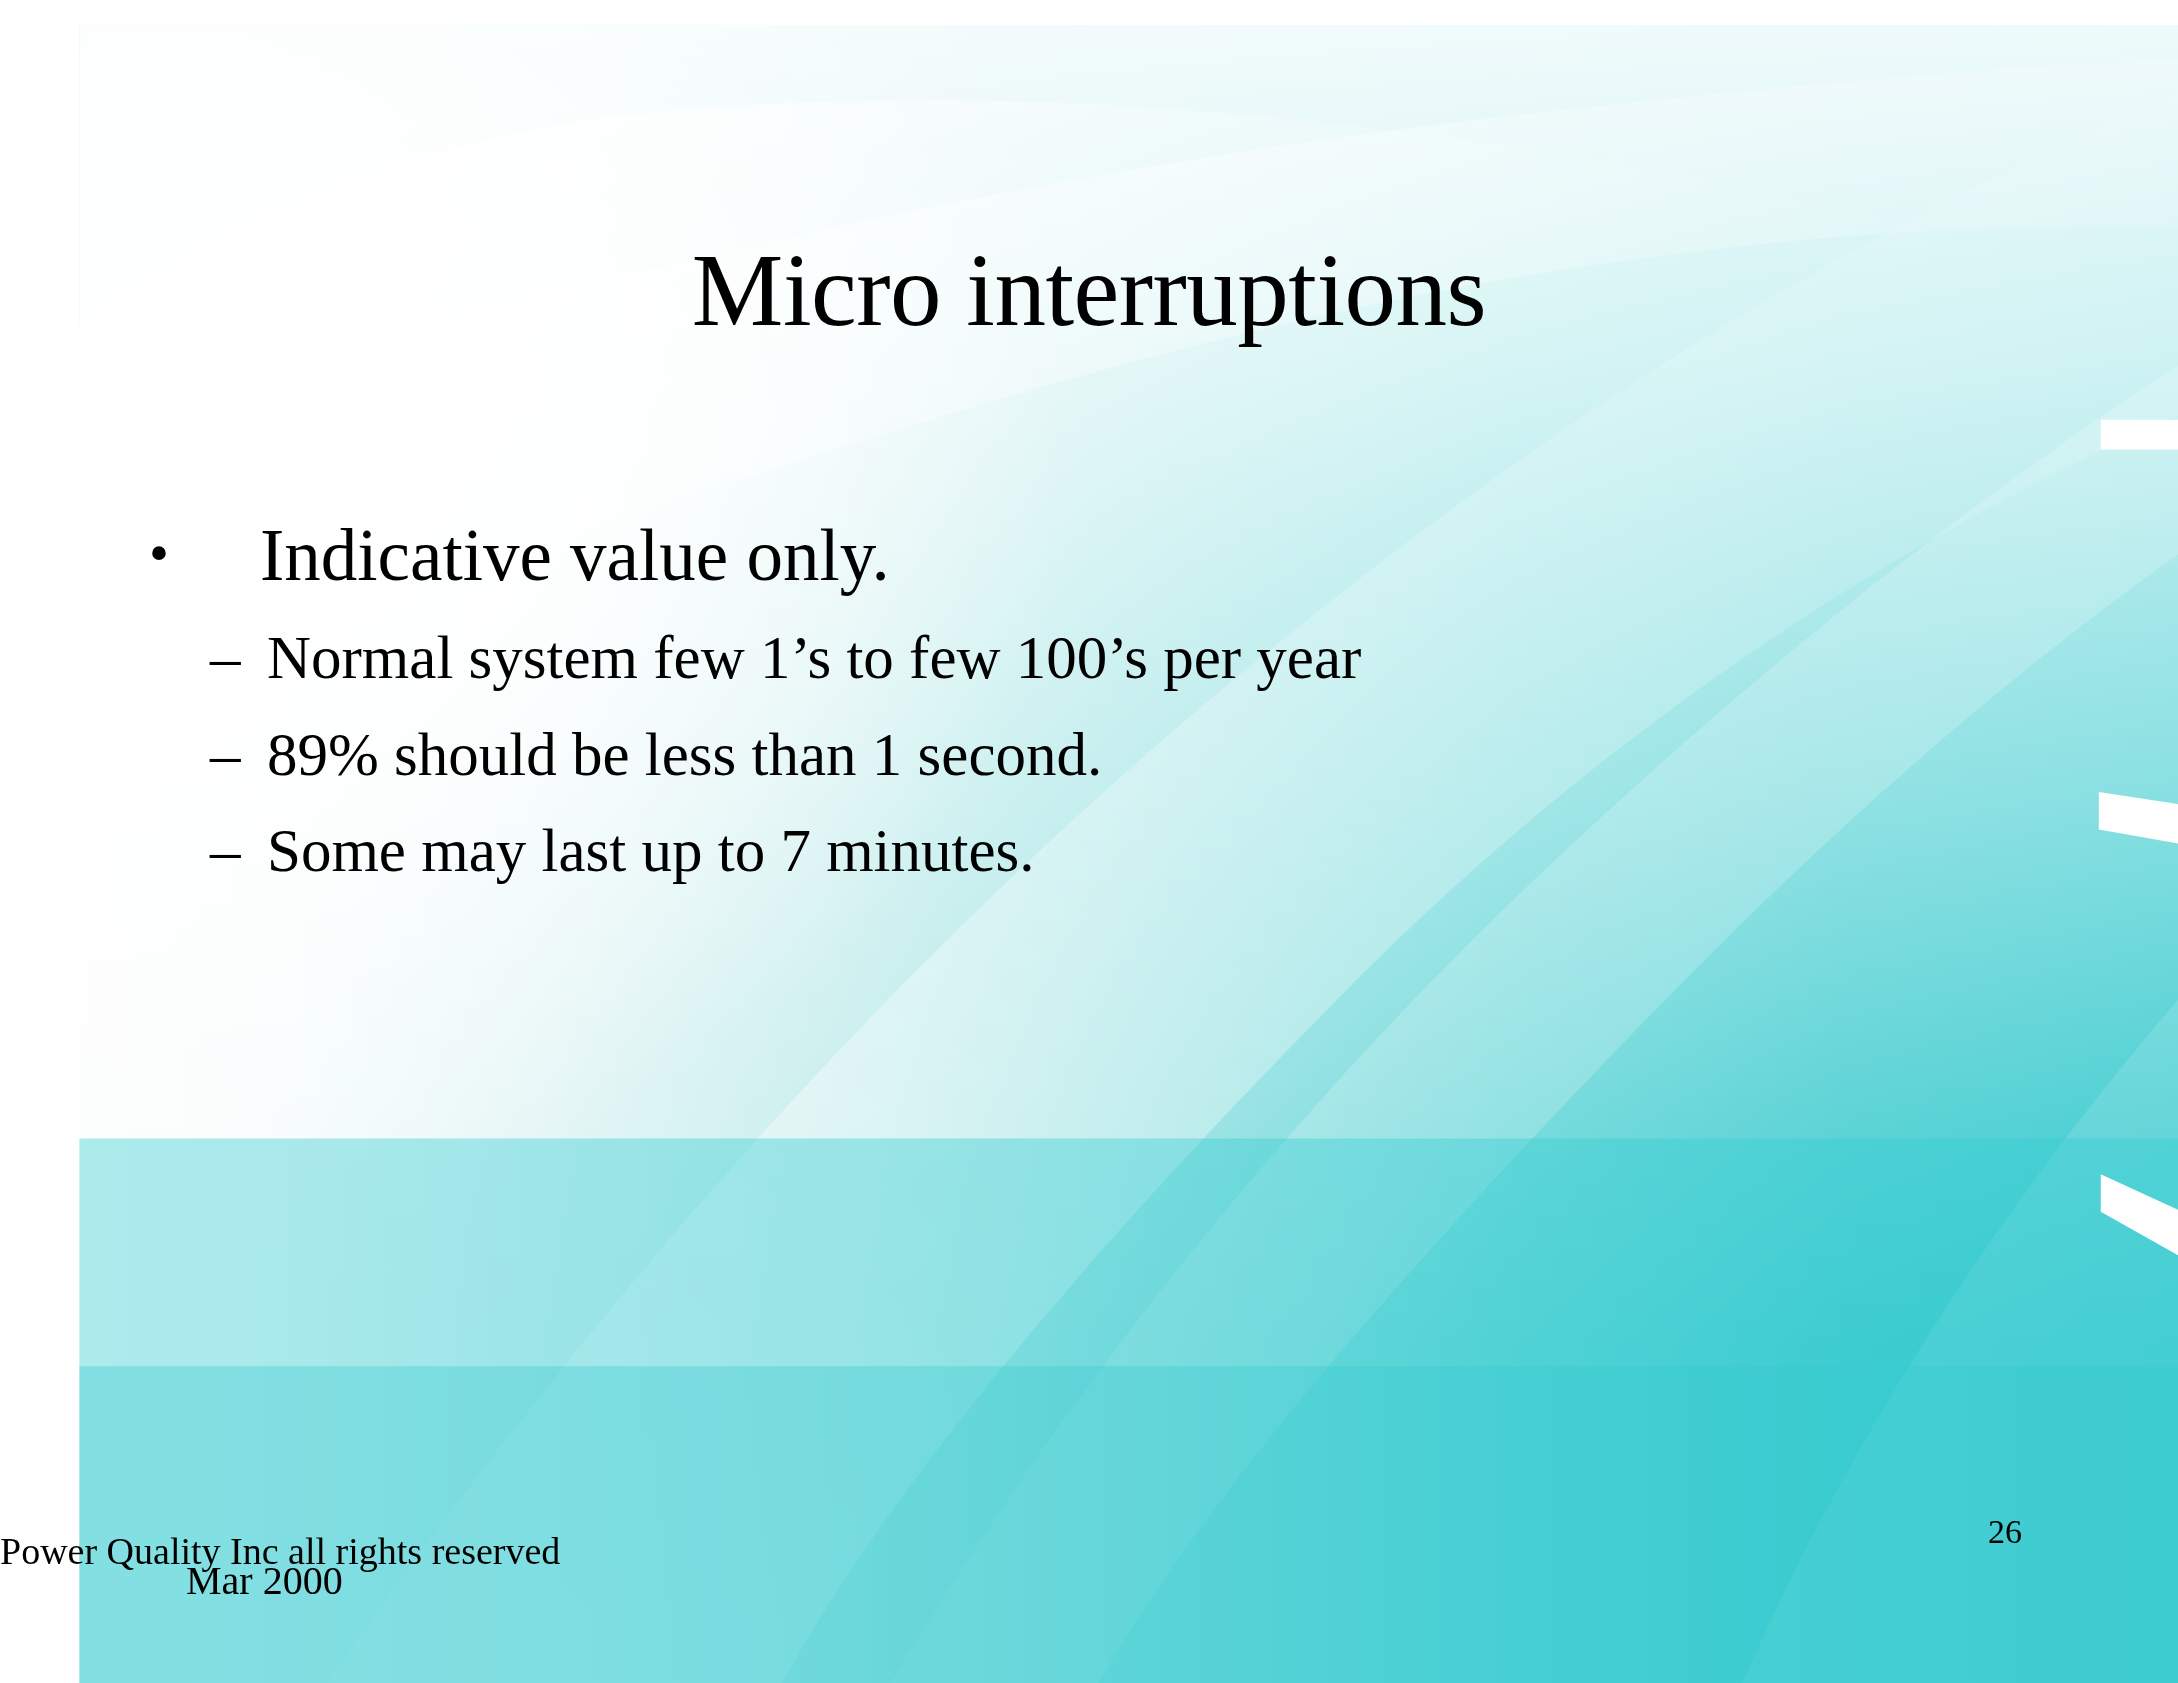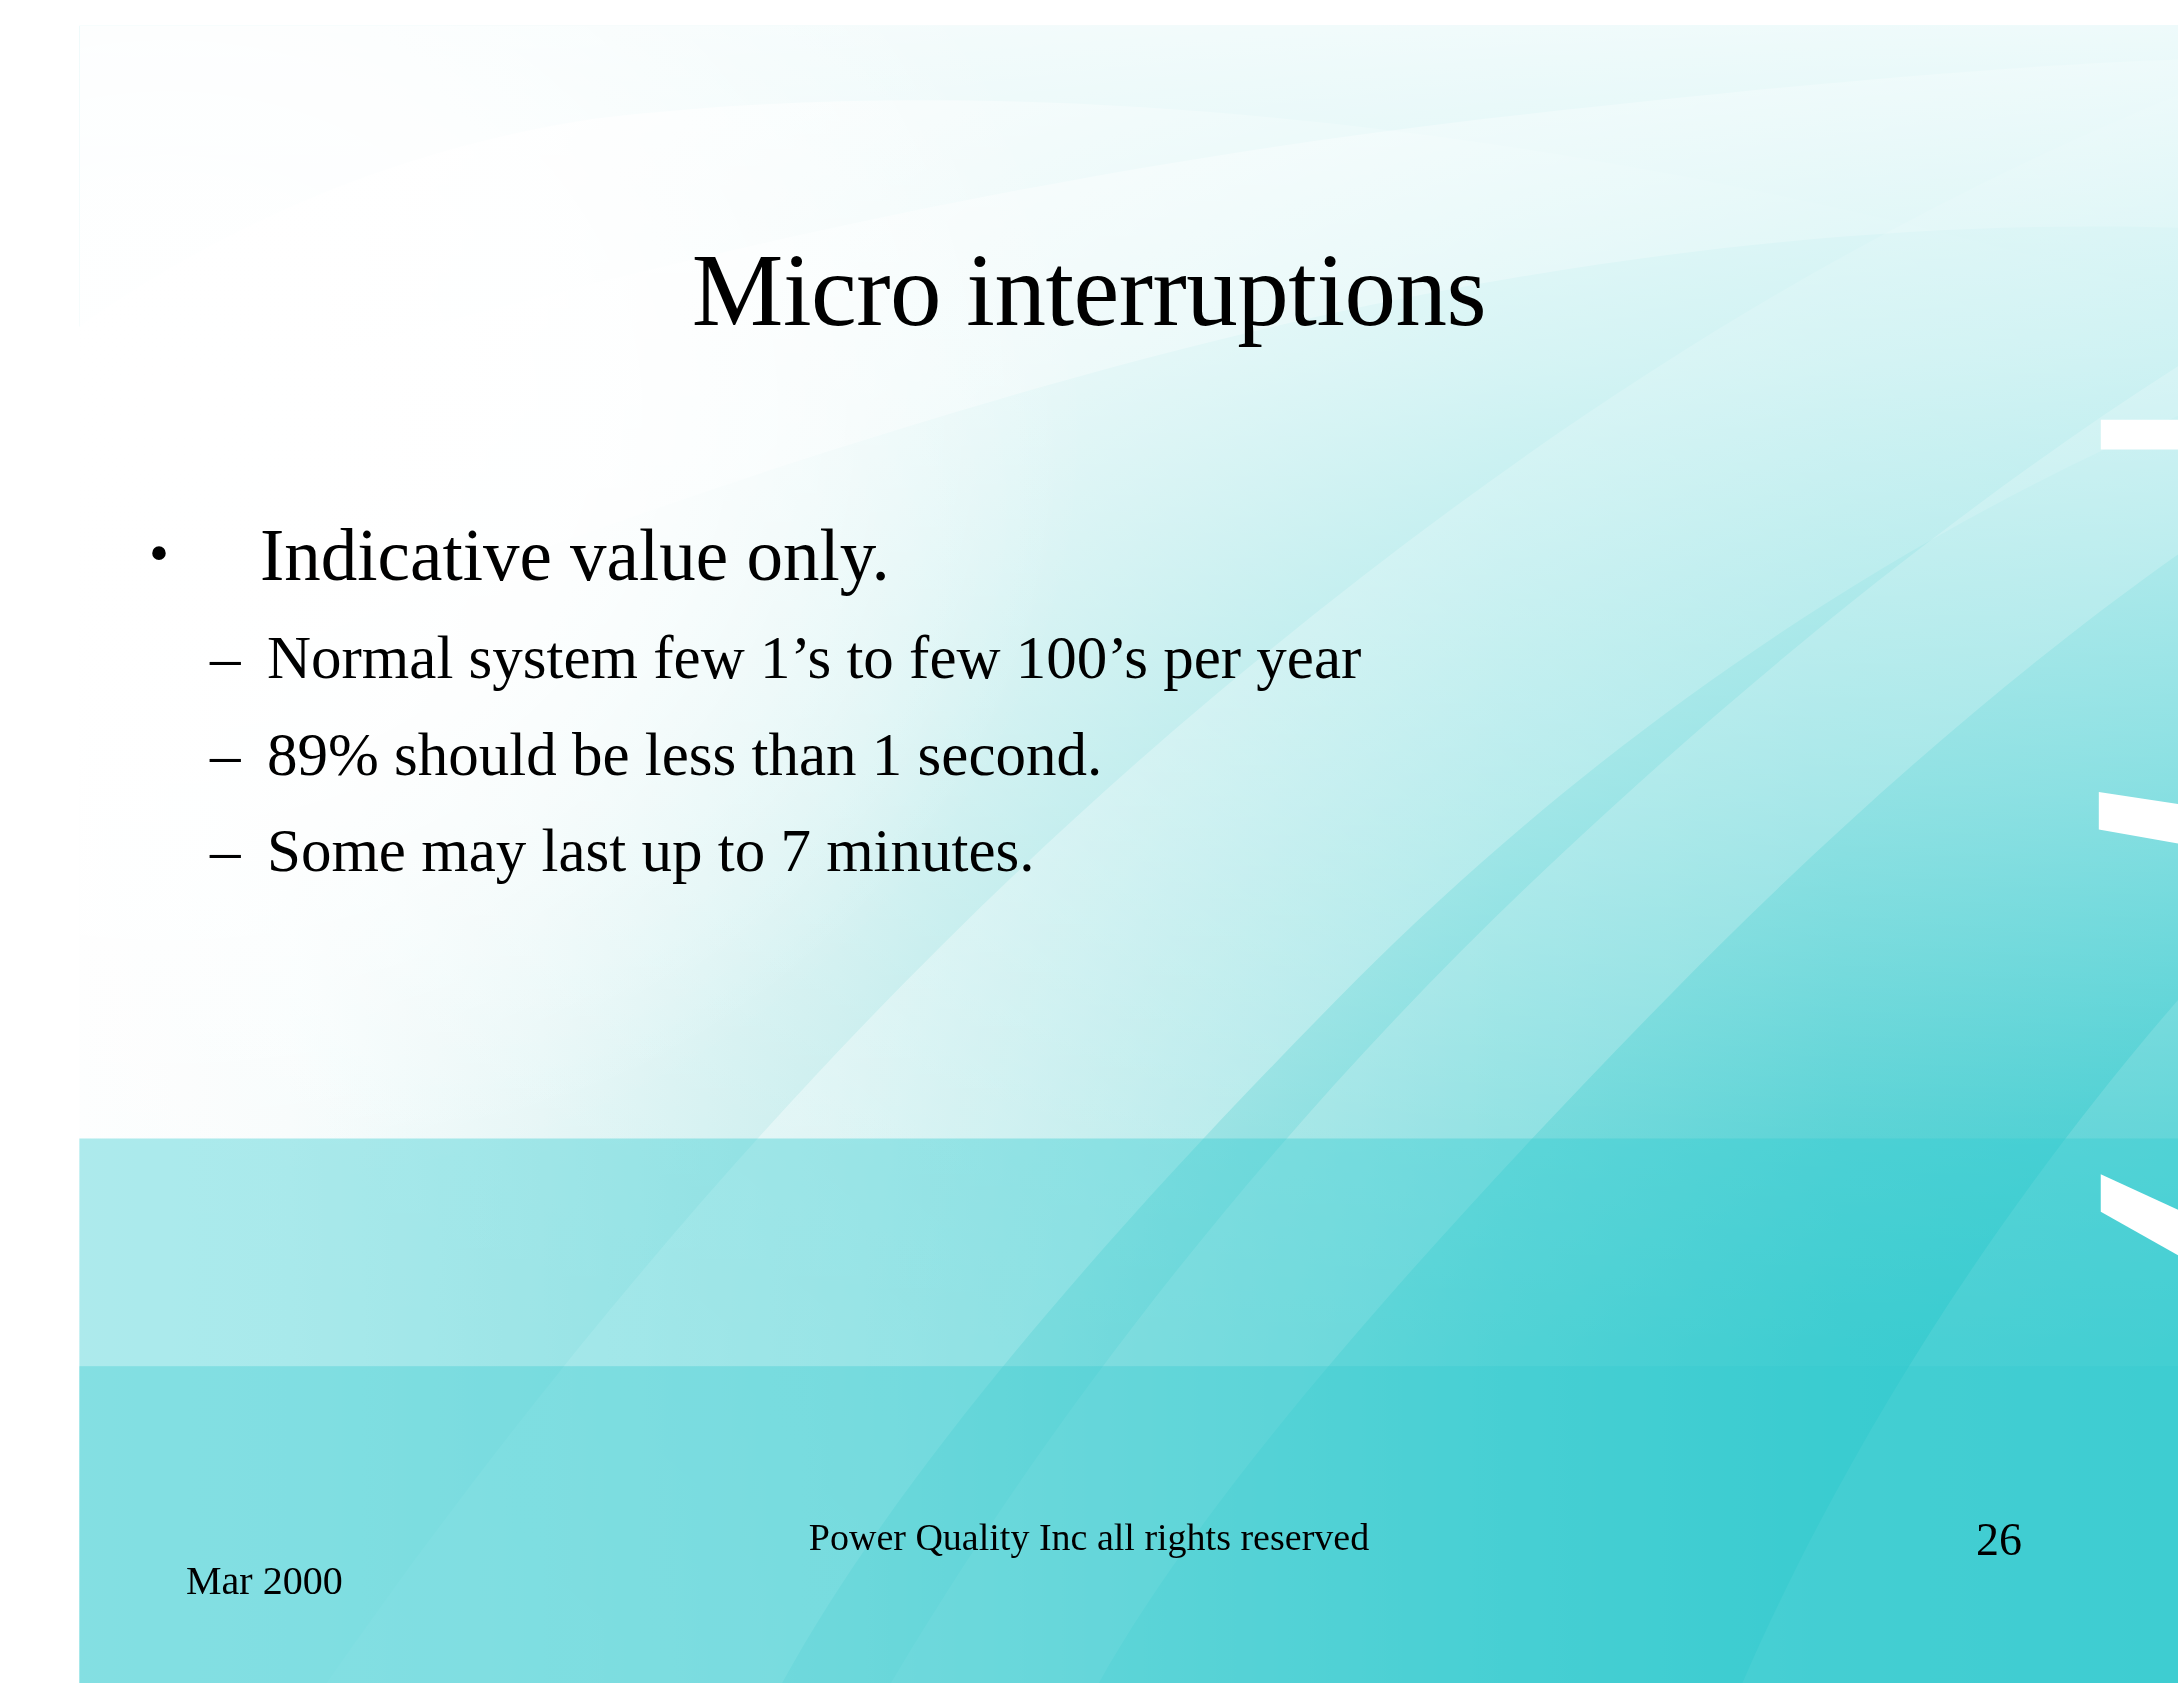--- a/index.html
+++ b/index.html
@@ -99,32 +99,31 @@
     left: 186px;
     top: 0;
     font-size: 40px;
     color: #000000;
     white-space: nowrap;
     margin-top: 44px;
   }
   .footer-center {
     position: absolute;
     left: 0;
-    top: 2px;
-    width: 2178px;
-    text-align: center;
+    top: 16px;
+    width: 2178px;
     font-size: 38px;
     color: #000000;
     white-space: nowrap;
   }
   .footer-page {
     position: absolute;
     right: 156px;
     top: 0;
-    font-size: 46px;
+    font-size: 34px;
     color: #000000;
     white-space: nowrap;
   }
 </style>
 </head>
 <body>
 
 <div id="slide">
 
   <svg id="bg-art" viewBox="0 0 2200 1700" preserveAspectRatio="none" xmlns="http://www.w3.org/2000/svg">

